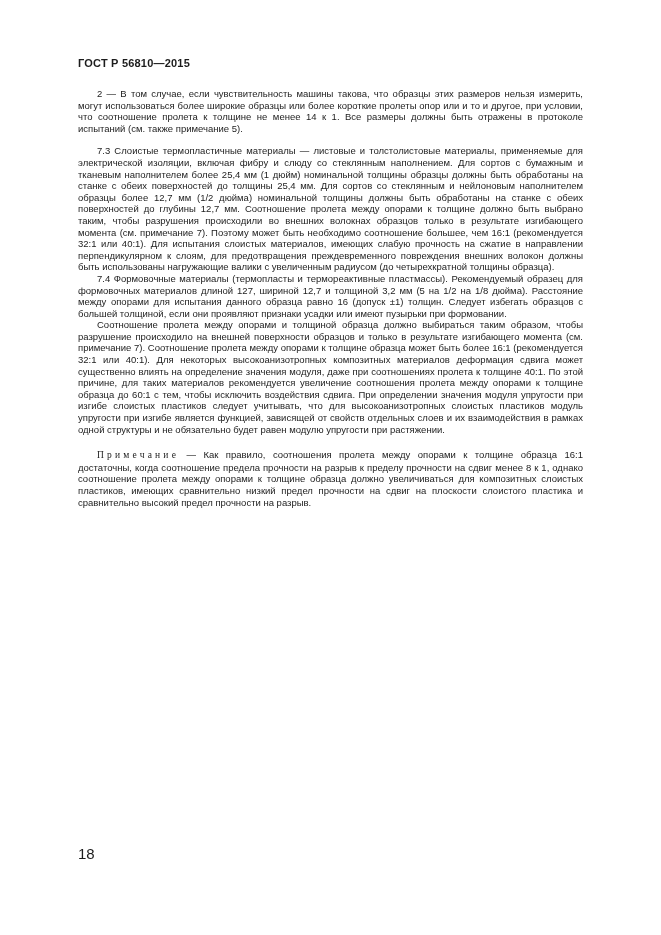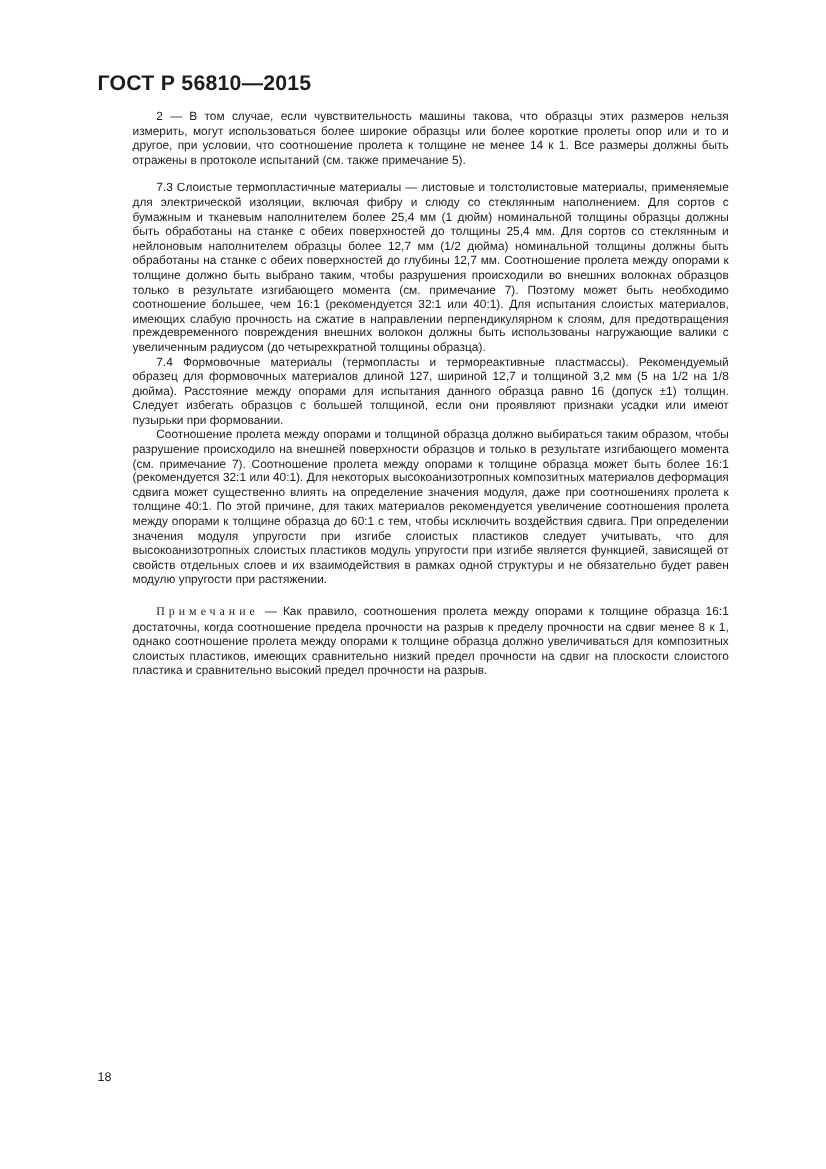--- a/index.html
+++ b/index.html
@@ -11,47 +11,45 @@
     color: #1c1c1c;
     overflow: hidden;
   }
   .doc-page {
     position: absolute; inset: 0;
     background: #ffffff;
   }
   .doc-header {
     position: absolute;
     top: 57px; left: 78px;
-    font-size: 17px;
+    font-size: 11px;
     font-weight: bold;
     letter-spacing: 0.2px;
     white-space: nowrap;
   }
   .doc-body {
     position: absolute;
     top: 88px; left: 78px;
     width: 505px;
   }
   .para {
     font-size: 9.5px;
     line-height: 11.6px;
     text-align: justify;
     text-indent: 19px;
     color: #1c1c1c;
-    margin-left: 28px;
   }
   .para.gap-after { margin-bottom: 11px; }
   .para.final-note { margin-top: 14px; }
   .spaced { letter-spacing: 3.2px; font-family: Liberation Serif, serif; }
   .doc-footer {
     position: absolute;
     top: 845px; left: 78px;
-    font-size: 10px;
+    font-size: 15px;
     color: #1c1c1c;
-    margin-top: 12px;
   }
 </style>
 </head>
 <body>
 
 <div class="doc-page">
 
   <div class="doc-header">
     <span>ГОСТ Р 56810—2015</span>
   </div>

